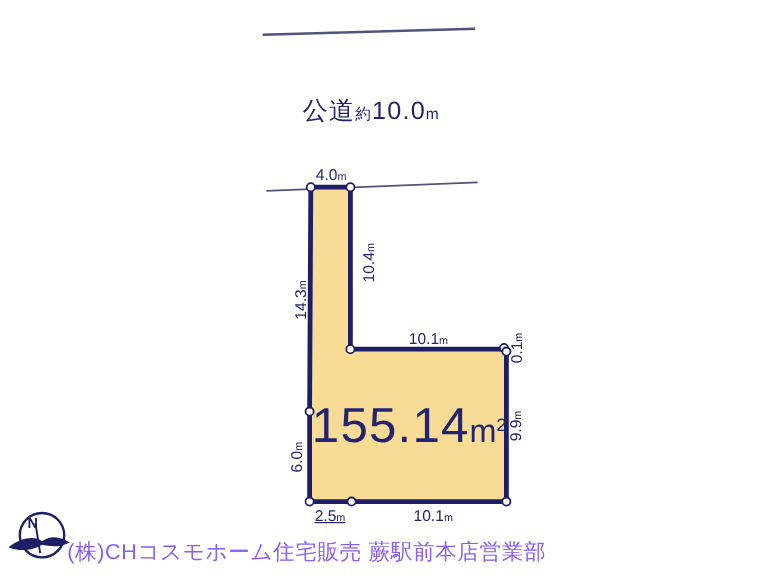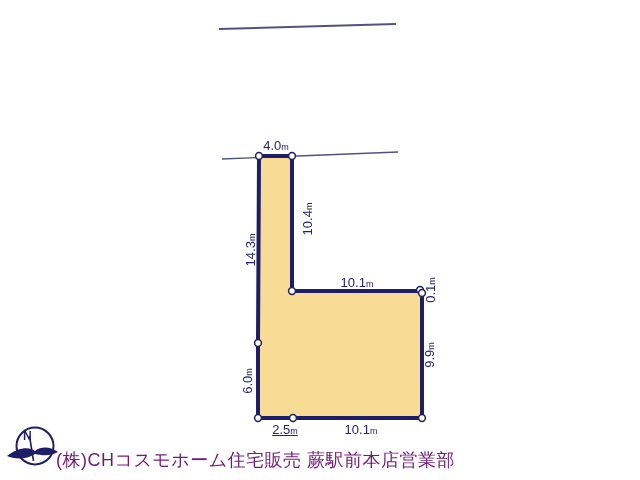--- a/index.html
+++ b/index.html
@@ -20,21 +20,21 @@
   .dim .unit{font-size:9px;}
   .dim.vert{transform:rotate(-90deg);}
   .area-label{
     position:absolute;left:256px;top:331px;width:170px;height:46px;line-height:46px;
     text-align:center;font-size:41px;color:#232370;white-space:nowrap;letter-spacing:1px;
   }
   .area-label .area-unit{font-size:27px;letter-spacing:0;}
   .area-label sup{font-size:15px;vertical-align:9px;}
   .footer-text{
     position:absolute;left:56px;top:448px;width:560px;
-    font-size:18px;color:#701a75;letter-spacing:0.5px;white-space:nowrap;
+    font-size:18px;color:#8b5cf6;letter-spacing:0.5px;white-space:nowrap;
   }
 </style>
 </head>
 <body>
 
 <div class="canvas">
 
   <svg class="diagram-svg" width="640" height="480" viewBox="0 0 640 480">
 
     <line x1="219" y1="29" x2="396" y2="24" stroke="#52527f" stroke-width="2"></line>
@@ -56,20 +56,23 @@
     </g>
 
     <g>
       <circle cx="35" cy="446" r="18.5" fill="none" stroke="#1e1e66" stroke-width="2"></circle>
       <line x1="29.5" y1="436" x2="33.5" y2="461" stroke="#1e1e66" stroke-width="1.6"></line>
       <path d="M7,456 C17,448 29,446 35,451 C43,445 52,448 58,452 C49,457 41,455 35,454 C26,460 14,459 7,456 Z" fill="#1e1e66"></path>
       <text x="23" y="440" font-size="12" font-weight="bold" fill="#1e1e66" font-family="Liberation Sans, sans-serif">N</text>
     </g>
   </svg>
 
+  <div class="road-label">
+    <span>公道</span><span class="small">約</span><span>10.0</span><span class="small">m</span>
+  </div>
 
   <div class="dim" style="left:246px;top:138px;">
     <span>4.0</span><span class="unit">m</span>
   </div>
   <div class="dim vert" style="left:221px;top:242px;">
     <span>14.3</span><span class="unit">m</span>
   </div>
   <div class="dim vert" style="left:278px;top:211px;">
     <span>10.4</span><span class="unit">m</span>
   </div>
@@ -78,23 +81,26 @@
   </div>
   <div class="dim vert" style="left:401px;top:282px;">
     <span>0.1</span><span class="unit">m</span>
   </div>
   <div class="dim vert" style="left:400px;top:347px;">
     <span>9.9</span><span class="unit">m</span>
   </div>
   <div class="dim vert" style="left:218px;top:373px;">
     <span>6.0</span><span class="unit">m</span>
   </div>
-  <div class="dim" style="left:255px;top:422px;text-decoration:underline;">
+  <div class="dim" style="left:245px;top:422px;text-decoration:underline;">
     <span>2.5</span><span class="unit">m</span>
   </div>
   <div class="dim" style="left:331px;top:422px;">
     <span>10.1</span><span class="unit">m</span>
   </div>
 
+  <div class="area-label">
+    <span>155.14</span><span class="area-unit"><span>m</span><sup>2</sup></span>
+  </div>
 
   <div class="footer-text">(株)CHコスモホーム住宅販売 蕨駅前本店営業部</div>
 
 </div>
 
 </body></html>

